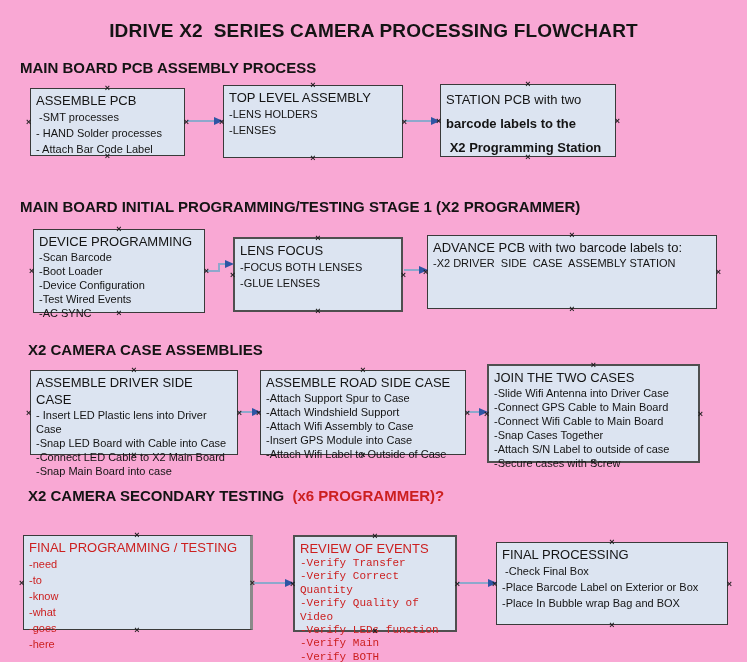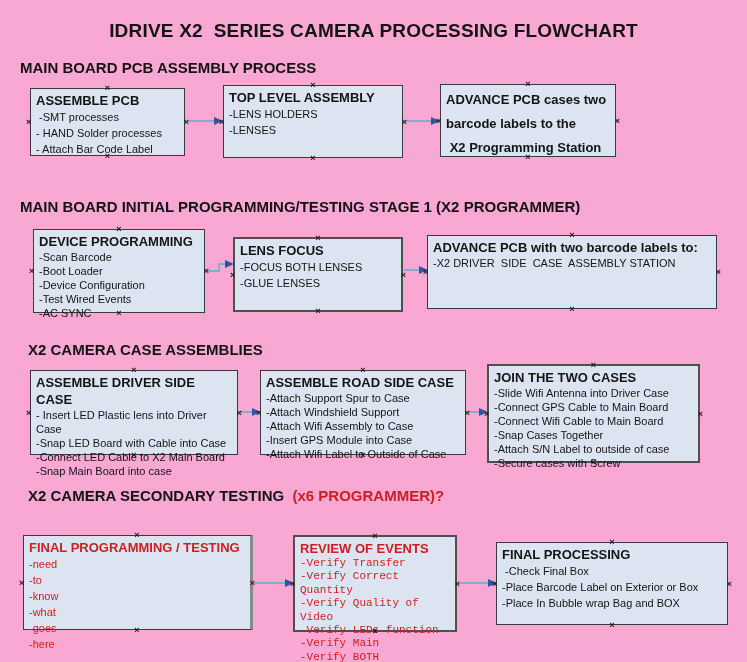--- a/index.html
+++ b/index.html
@@ -15,21 +15,21 @@
     font-size:19px;font-weight:bold;white-space:pre-wrap;letter-spacing:.2px;
   }
   .sec-heading{position:absolute;font-size:15px;font-weight:bold;white-space:pre-wrap;}
   .sec-heading .red-part{color:var(--red);white-space:pre-wrap;}
   .box{
     position:absolute;background:var(--fill);border:1px solid var(--border);
     box-sizing:border-box;padding:3px 6px 2px 5px;
   }
   .box.b2{border-width:2px;border-color:#4f4f4f;}
   .box.shadow-r{border-right:3px solid #8a8a8a;}
-  .box-title{font-size:13px;font-weight:bold;line-height:17px;white-space:pre-wrap;}
+  .box-title{font-size:13px;font-weight:normal;line-height:17px;white-space:pre-wrap;}
   .box-item{font-size:11px;line-height:14px;white-space:pre-wrap;}
   .roomy .box-item{line-height:16px;}
   .tight .box-item{line-height:13.4px;font-family:Liberation Mono, monospace;}
   .red .box-title,.red .box-item{color:var(--red);}
   .boldbody .box-title{line-height:24px;}
   .boldbody .box-item{font-weight:bold;font-size:13px;line-height:24px;}
   .anchor{position:absolute;font-size:9px;line-height:6px;color:#1c1c1c;font-weight:bold;z-index:3;}
   .anchor-top{top:-4px;left:50%;transform:translateX(-50%);}
   .anchor-bottom{bottom:-4px;left:50%;transform:translateX(-50%);}
   .anchor-left{left:-5px;top:50%;transform:translateY(-50%);}
@@ -65,21 +65,21 @@
     <div class="box-title">TOP LEVEL ASSEMBLY</div>
     <div class="box-item">-LENS HOLDERS</div>
     <div class="box-item">-LENSES</div>
   <span class="anchor anchor-top">×</span>
       <span class="anchor anchor-bottom">×</span>
       <span class="anchor anchor-left">×</span>
       <span class="anchor anchor-right">×</span>
     </div>
 
   <div class="box boldbody" style="left:440px;top:84px;width:176px;height:73px">
-    <div class="box-title">ADVANCE PCB cases two</div>
+    <div class="box-title">STATION PCB with two</div>
     <div class="box-item">barcode labels to the</div>
     <div class="box-item"> X2 Programming Station</div>
   <span class="anchor anchor-top">×</span>
       <span class="anchor anchor-bottom">×</span>
       <span class="anchor anchor-left">×</span>
       <span class="anchor anchor-right">×</span>
     </div>
 
   <div class="sec-heading" style="left:20px;top:198px">MAIN BOARD INITIAL PROGRAMMING/TESTING STAGE 1 (X2 PROGRAMMER)</div>
 

